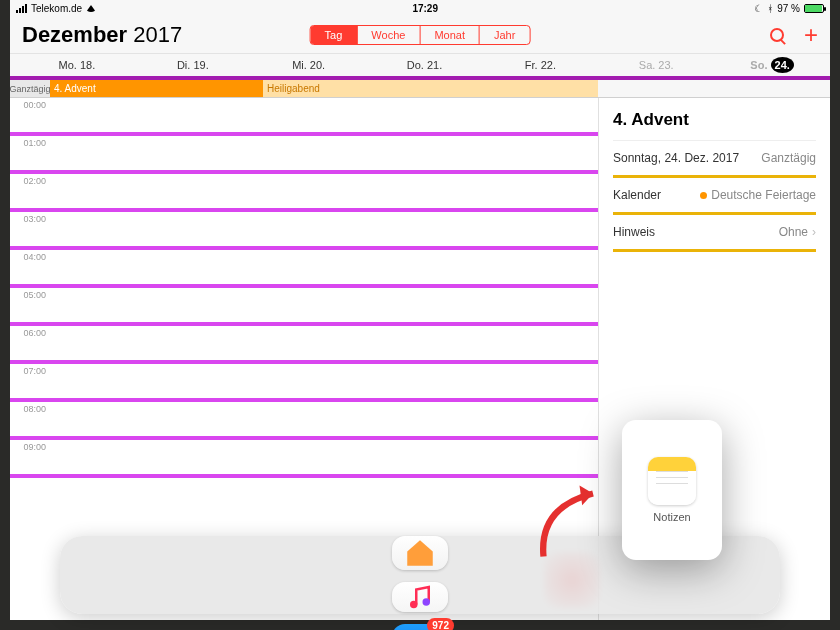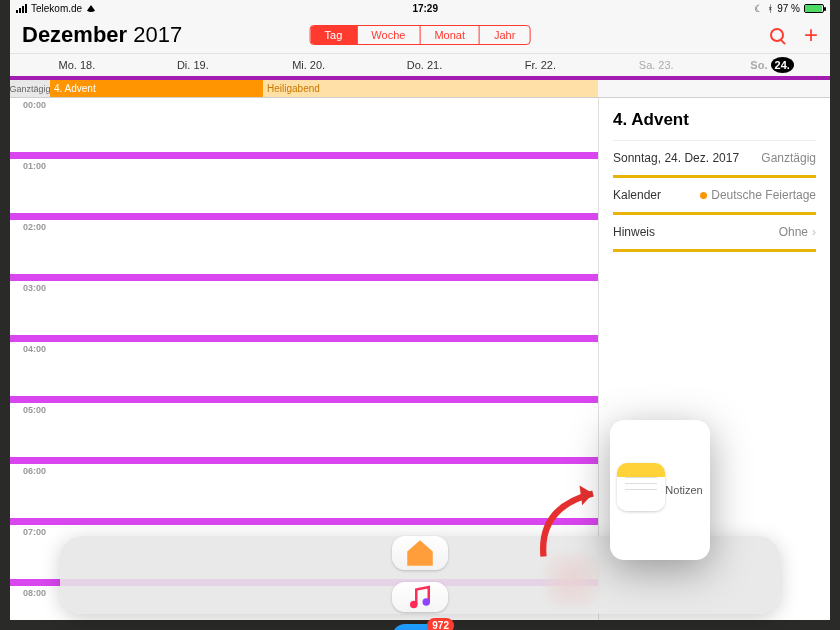--- a/index.html
+++ b/index.html
@@ -40,21 +40,21 @@
 
   
   .allday { display: flex; height: 18px; font-size: 10px; border-bottom: 1px solid #d0d0d0; }
   .allday .lbl { width: 40px; background: #e8e8e8; color: #666; display:flex; align-items:center; justify-content:center; font-size:9px; }
   .allday .ev1 { flex: 0 0 210px; background: #ff9500; color: #fff; padding-left:4px; display:flex; align-items:center; }
   .allday .ev2 { flex: 0 0 338px; background: #ffe0a6; color: #c87800; padding-left:4px; display:flex; align-items:center; border-left:3px solid #ff9500; }
 
   
   .main { flex: 1; display: flex; overflow: hidden; }
   .timeline { flex: 1; background: #fff; overflow: hidden; position: relative; }
-  .hour { height: 61px; border-bottom: 7px solid #d946ef; display:flex;font-weight:bold; }
+  .hour { height: 38px; border-bottom: 4px solid #d946ef; display:flex; }
   .hour .t { width: 40px; font-size: 9px; color: #999; padding: 2px 4px 0 0; text-align: right; }
   .detail { width: 232px; background: #fff; border-left: 1px solid #e0e0e0; padding: 12px 14px; font-size: 12px; }
   .detail h2 { font-size: 17px; font-weight: 700; margin-bottom: 10px; }
   .drow { display: flex; justify-content: space-between; padding: 10px 0; border-bottom: 3px solid #eab308; color:#333; }
   .drow .val { color: #888; }
   .dot-o { width:7px; height:7px; background:#ff9500; border-radius:50%; display:inline-block; margin-right:4px; vertical-align:middle; }
   .chev { color:#c0c0c0; margin-left:4px; }
 
   
   .footer { height: 26px; display:flex; justify-content:space-between; align-items:center; padding:0 14px; font-size:13px; color:#ff3b30; background:#f9f9f9; border-top:1px solid #e3e3e3; }
@@ -67,21 +67,21 @@
   .app-icon.home svg{width:34px;height:34px;}
   .app-icon.music { background:linear-gradient(180deg,#fff,#f5f5f5); display:flex; align-items:center; justify-content:center; }
   .app-icon.mail { background:linear-gradient(180deg,#1e9ffb,#1172f4); display:flex; align-items:center; justify-content:center; }
   .app-icon.files { background:linear-gradient(180deg,#fff,#f5f5f5); display:flex; align-items:center; justify-content:center; }
   .app-icon.safari { background:linear-gradient(180deg,#fff,#f2f2f2); display:flex; align-items:center; justify-content:center; }
   .app-icon.cal { background:#fff; display:flex; flex-direction:column; align-items:center; justify-content:center; }
   .badge { position:absolute; top:-6px; right:-6px; background:#ff3b30; color:#fff; font-size:10px; font-weight:600; border-radius:10px; padding:2px 5px; }
   .pip { position:absolute; top:-4px; right:-4px; width:12px; height:10px; background:#000; border-radius:2px; border:1px solid #fff; }
 
   
-  .drag { position:absolute; bottom:70px; right:130px; width:100px; height:140px; background:#fff; border-radius:14px; box-shadow:0 10px 40px rgba(0,0,0,0.35); display:flex; flex-direction:row; align-items:center; justify-content:center; }
+  .drag { position:absolute; bottom:70px; right:118px; width:100px; height:140px; background:#fff; border-radius:14px; box-shadow:0 10px 40px rgba(0,0,0,0.35); display:flex; flex-direction:column; align-items:center; justify-content:center; }
   .drag .notes-ic { width:48px; height:48px; border-radius:10px; background:linear-gradient(180deg,#ffd23a 0%,#ffd23a 30%,#fff 30%,#fff 100%); box-shadow:0 1px 3px rgba(0,0,0,0.2); margin-bottom:6px; position:relative; }
   .drag .notes-ic::before{content:"";position:absolute;top:30%;left:8px;right:8px;height:1px;background:#ddd;box-shadow:0 6px 0 #ddd,0 12px 0 #ddd;}
   .drag .lbl { font-size:11px; color:#555; }
   .arrow { position:absolute; bottom:60px; right:220px; width:90px; height:90px; }
   .arrow svg { width:100%; height:100%; overflow:visible; }
   .blur-under { position:absolute; bottom:22px; right:240px; width:56px; height:56px; border-radius:13px; background:radial-gradient(circle,#ff4e4e 0%,rgba(255,78,78,0.4) 60%,transparent 100%); filter:blur(3px); }
 </style>
 </head>
 <body>
 

